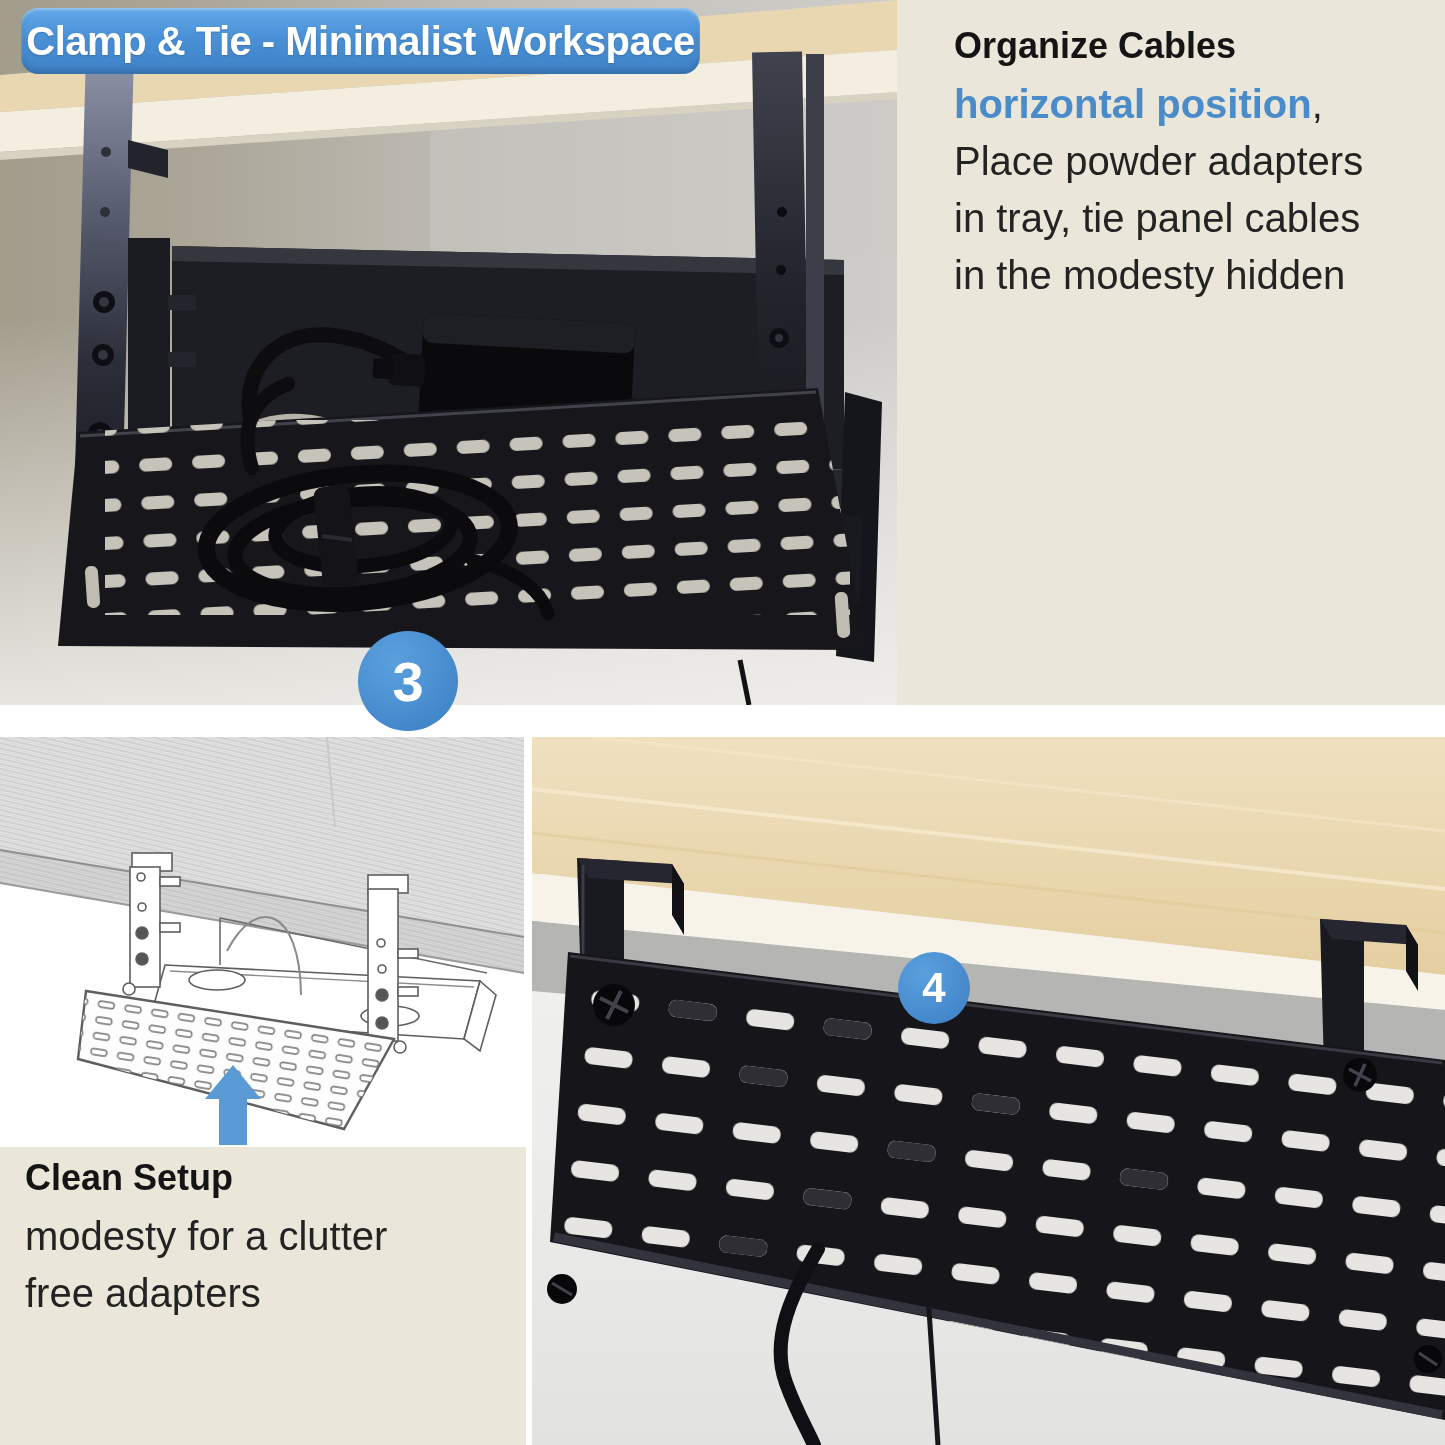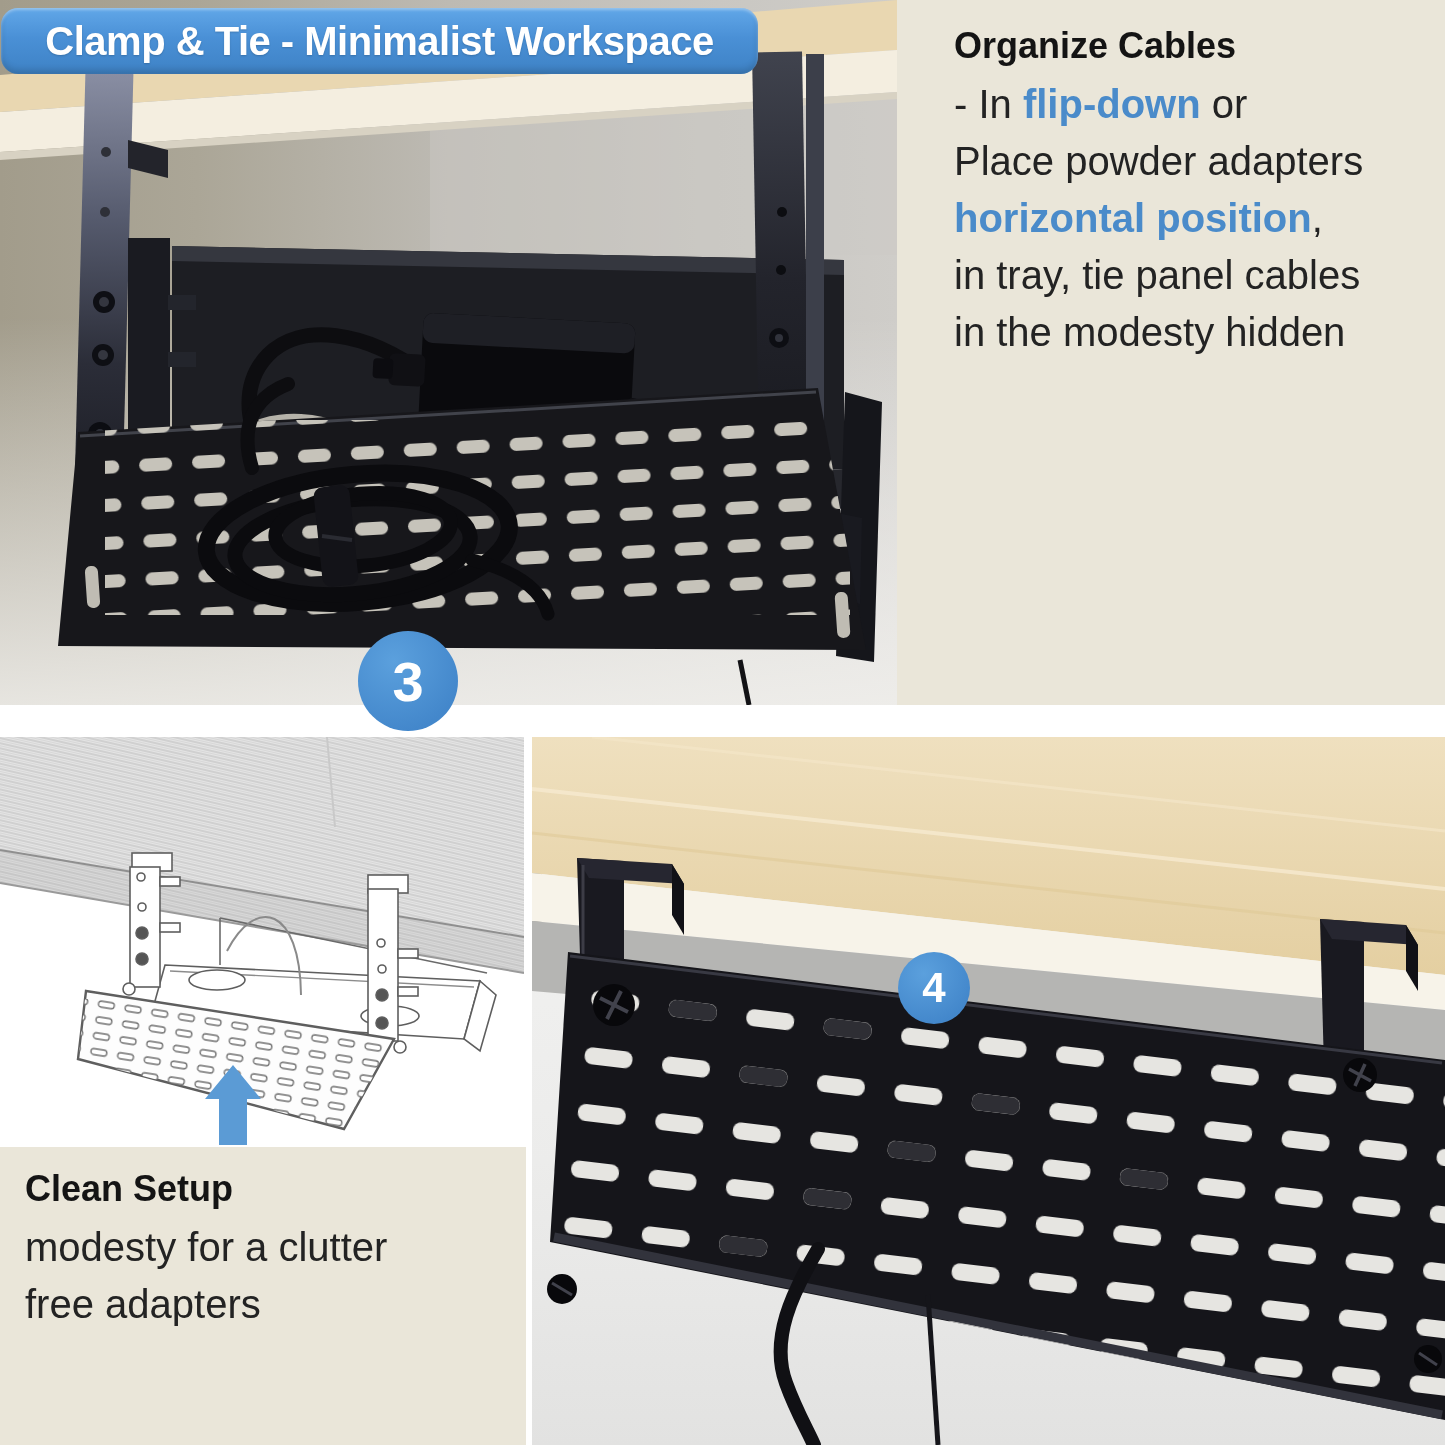--- a/index.html
+++ b/index.html
@@ -2,31 +2,31 @@
 <html><head>
 <meta charset="utf-8">
 <style>
   html,body{margin:0;padding:0;background:#fff;}
   .canvas{position:relative;width:1445px;height:1445px;background:#ffffff;overflow:hidden;
           font-family:"Liberation Sans","DejaVu Sans",sans-serif;}
   .abs{position:absolute;}
   svg{display:block;}
 
   
-  .banner{left:1px;top:8px;width:757px;height:66px;border-radius:17px;
+  .banner{left:21px;top:8px;width:679px;height:66px;border-radius:17px;
           background:linear-gradient(180deg,#61a7e8 0%,#4a90d6 45%,#3e82c5 100%);
           box-shadow:inset 0 2px 3px rgba(255,255,255,.35), inset 0 -4px 6px rgba(0,0,0,.15);
           display:flex;align-items:center;justify-content:center;z-index:6;}
   .banner span{color:#ffffff;font-weight:bold;font-size:40px;letter-spacing:-.5px;
                text-shadow:0 1px 2px rgba(0,0,0,.18);white-space:nowrap;}
 
   
   .panel{background:#eae6d9;}
   .panel-tr{left:897px;top:0;width:548px;height:705px;padding:16px 0 0 57px;box-sizing:border-box;}
-  .panel-bl{left:0;top:1147px;width:526px;height:298px;padding:12px 0 0 25px;box-sizing:border-box;}
+  .panel-bl{left:0;top:1147px;width:526px;height:298px;padding:1px 0 0 25px;box-sizing:border-box;}
   .panel .h{font-size:36px;font-weight:bold;color:#141414;line-height:60px;white-space:nowrap;}
   .panel .t{font-size:40px;color:#232323;line-height:57px;white-space:nowrap;}
   .panel .hl{color:#4a8bca;font-weight:bold;}
 
   
   .photo-top{left:0;top:0;width:897px;height:705px;}
   .draw-area{left:0;top:737px;width:524px;height:410px;background:#ffffff;}
   .photo-bottom{left:532px;top:737px;width:913px;height:708px;}
 
   
@@ -168,23 +168,22 @@
       </g>
     </svg>
   </div>
 
   <div class="abs banner">
     <span>Clamp &amp; Tie - Minimalist Workspace</span>
   </div>
 
   <div class="abs panel panel-tr">
     <div class="h">Organize Cables</div>
-    <div class="t"><span>- In </span><span class="hl">flip-down</span><span> or</span></div>
+    <div class="t"><span class="hl">horizontal position</span><span>,</span></div>
     <div class="t">Place powder adapters</div>
-    <div class="t"><span class="hl">horizontal position</span><span>,</span></div>
     <div class="t">in tray, tie panel cables</div>
     <div class="t">in the modesty hidden</div>
   </div>
 
   <div class="abs draw-area">
     <svg viewBox="0 0 524 410" width="524" height="410">
       <defs>
         <pattern id="grain" width="8" height="5" patternUnits="userSpaceOnUse" patternTransform="rotate(13)">
           <rect width="8" height="5" fill="#e4e4e4"></rect>
           <path d="M0,1 H8" stroke="#bdbdbd" stroke-width="1"></path>

